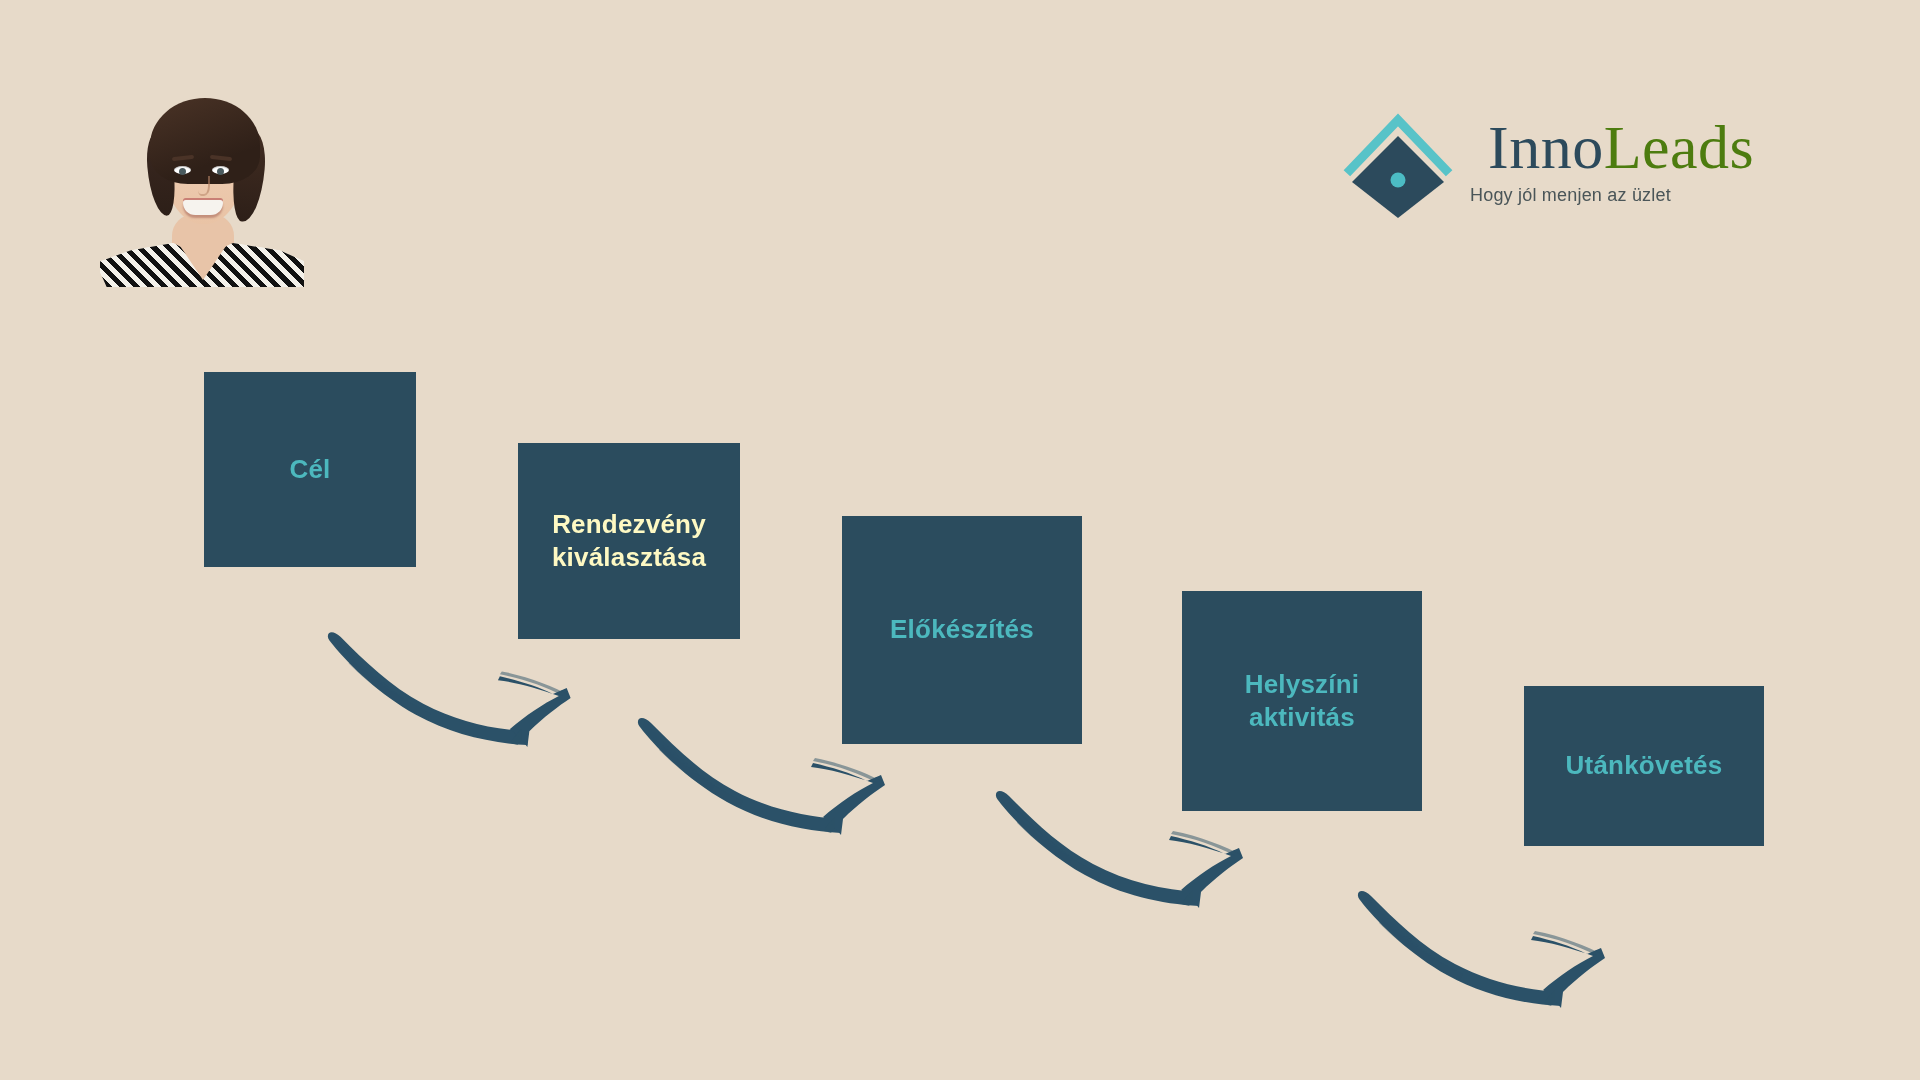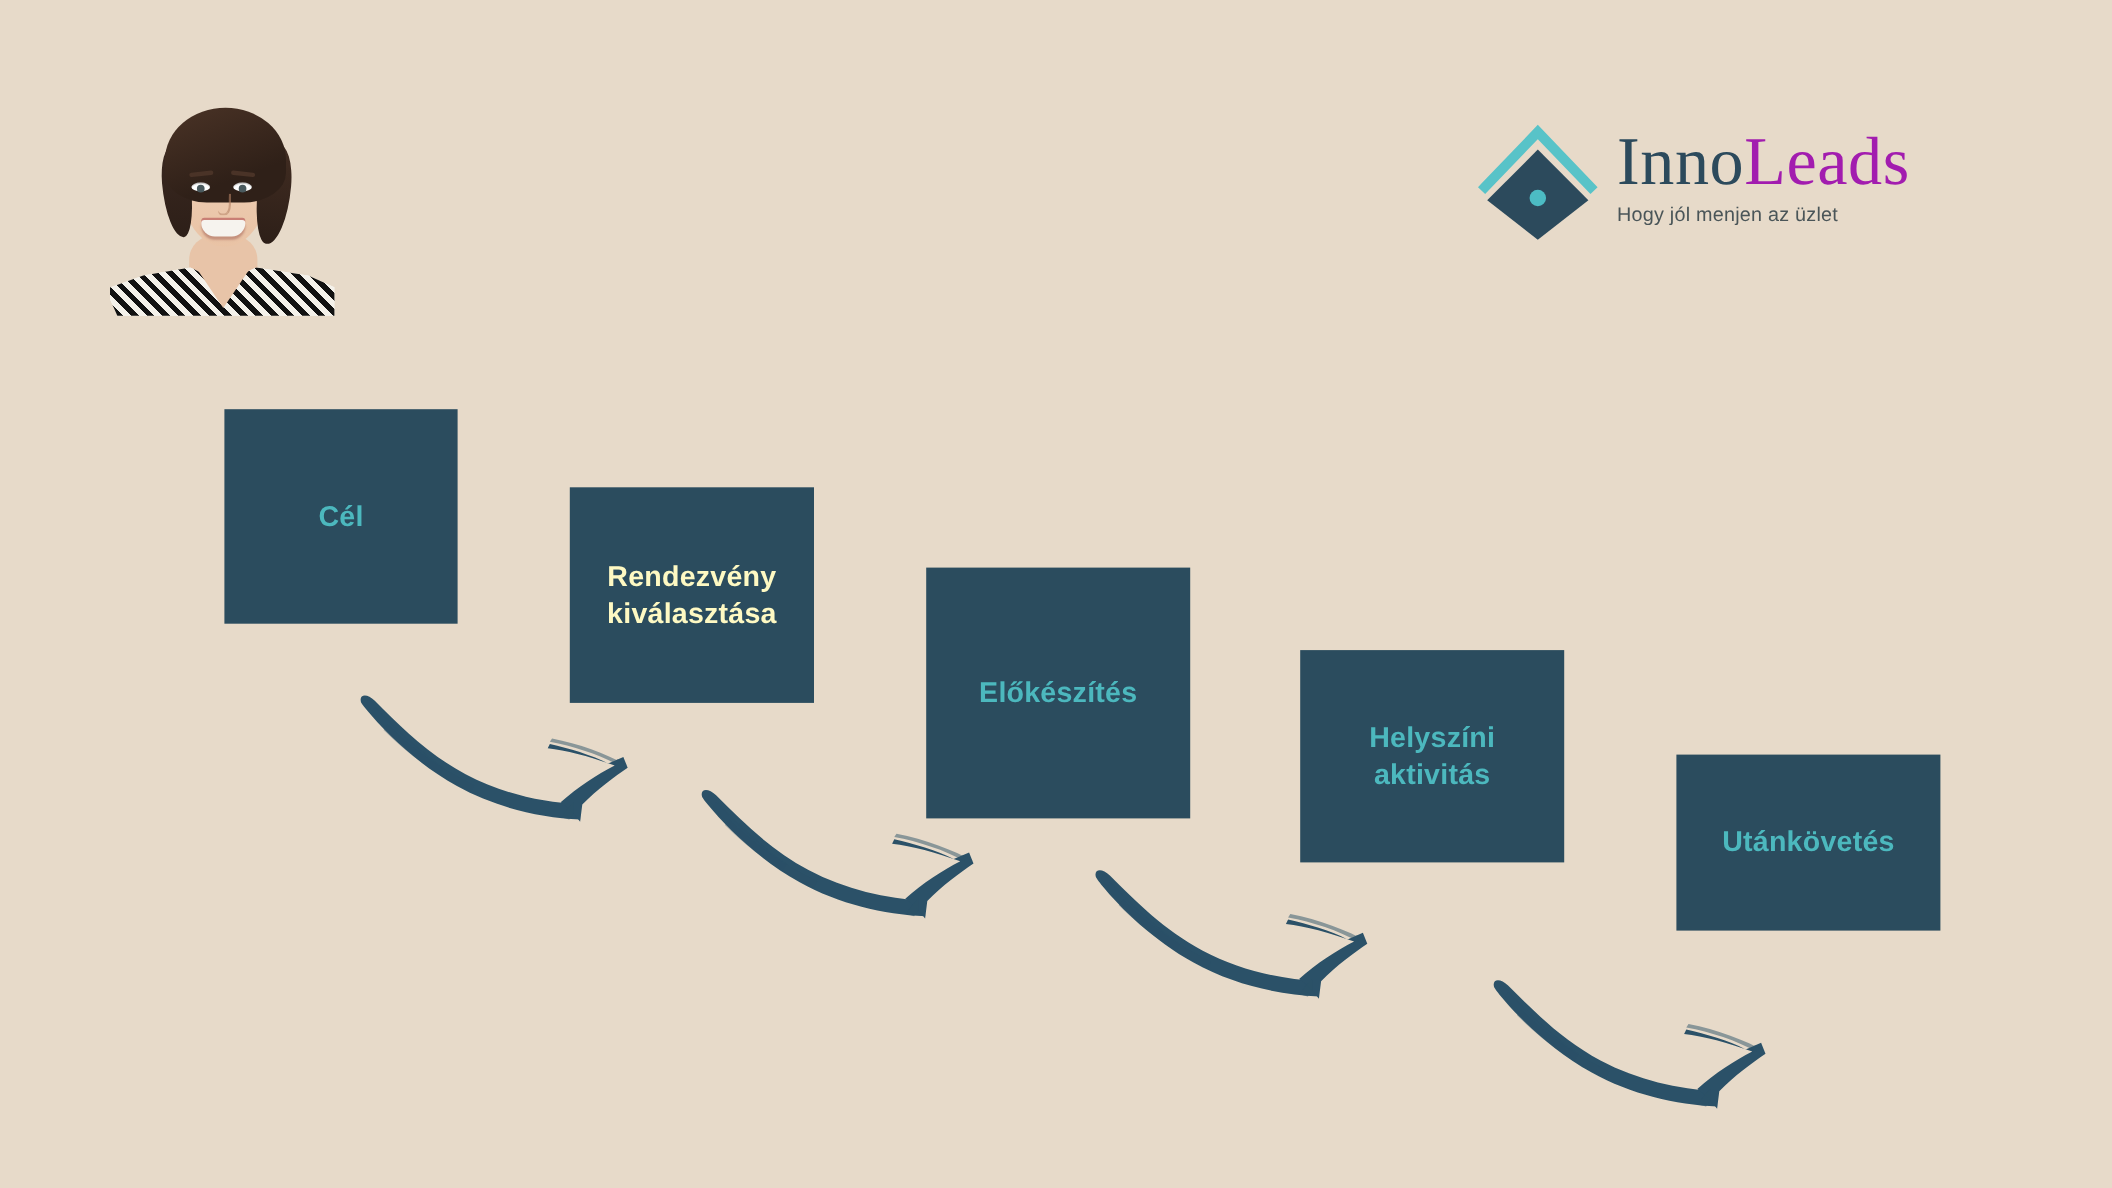--- a/index.html
+++ b/index.html
@@ -117,22 +117,22 @@
     position:absolute; left:1340px; top:108px;
     display:flex; align-items:flex-start;
   }
   .logo-mark { width:120px; height:112px; position:relative; flex:0 0 auto; }
   .logo-text { margin-left:10px; padding-top:10px; }
   .wordmark {
     font-family:"Liberation Serif", serif;
     font-size:62px; line-height:0.95; letter-spacing:0.5px;
     white-space:nowrap;
   }
-  .wm-inno { color:#2c4a5c; }
-  .wm-leads { color:#a21caf; }
+  .wm-inno { color:#2c4a5c;margin-left:18px; }
+  .wm-leads { color:#4d7c0f; }
   .tagline {
     margin-top:8px; text-align:left;
     font-family:"Liberation Sans", sans-serif;
     font-size:18px; color:#4a5558; letter-spacing:.2px;
     white-space:nowrap;
   }
 
   
   .flow { position:absolute; inset:0; }
   .step {
@@ -199,21 +199,21 @@
     <div class="step" id="step-0" style="left: 204px; top: 372px; width: 212px; height: 195px; background: rgb(43, 76, 94);">
       <span class="step-label" style="color: rgb(76, 184, 190);">Cél</span>
     </div>
     <div class="step" id="step-1" style="left: 518px; top: 443px; width: 222px; height: 196px; background: rgb(43, 76, 94);">
       <span class="step-label" style="color: #fef9c3;">Rendezvény
 kiválasztása</span>
     </div>
     <div class="step" id="step-2" style="left: 842px; top: 516px; width: 240px; height: 228px; background: rgb(43, 76, 94);">
       <span class="step-label" style="color: rgb(76, 184, 190);">Előkészítés</span>
     </div>
-    <div class="step" id="step-3" style="left: 1182px; top: 591px; width: 240px; height: 193px; background: rgb(43, 76, 94);">
+    <div class="step" id="step-3" style="left: 1182px; top: 591px; width: 240px; height: 220px; background: rgb(43, 76, 94);">
       <span class="step-label" style="color: rgb(76, 184, 190);">Helyszíni
 aktivitás</span>
     </div>
     <div class="step" id="step-4" style="left: 1524px; top: 686px; width: 240px; height: 160px; background: rgb(43, 76, 94);">
       <span class="step-label" style="color: rgb(76, 184, 190);">Utánkövetés</span>
     </div>
 
     <div class="arrow" id="arrow-0" style="left: 325px; top: 628px; width: 280px; height: 130px;">
       <svg viewBox="0 0 285 130" xmlns="http://www.w3.org/2000/svg">
         <defs>

